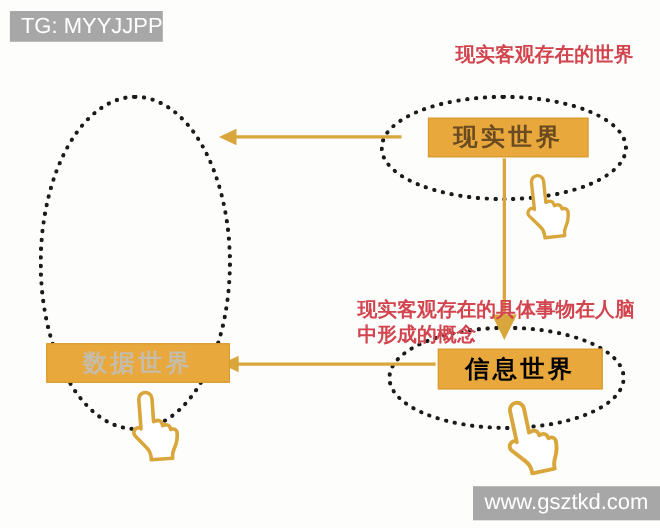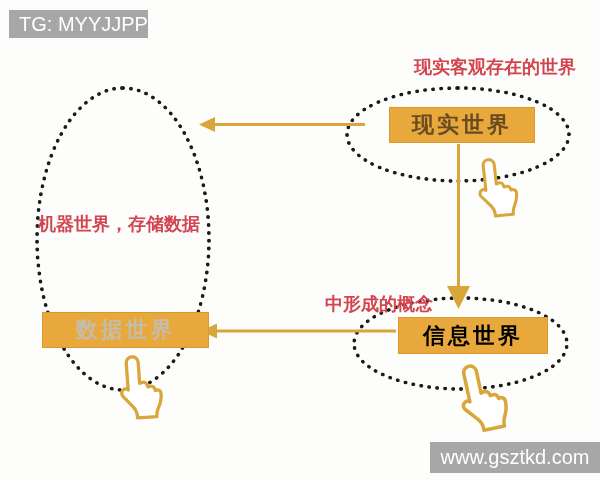--- a/index.html
+++ b/index.html
@@ -34,21 +34,21 @@
   }
   #node-real { left:389px; top:107px; width:146px; height:36px; color:#6a4a20; }
   #node-data { left:42px;  top:312px; width:167px; height:36px; color:#c6bcaa; }
   #node-info { left:398px; top:317px; width:150px; height:37px; color:#000000; }
 
   
   .note {
     position:absolute; color:#d2454f; font-size:18px; line-height:23px;
     white-space:nowrap; font-weight:bold;
   }
-  #note-real    { left:414px; top:56px;  }
+  #note-real    { left:414px; top:38px;  }
   #note-machine { left:38px;  top:213px; }
   #note-info    { left:325px; top:270px; white-space:normal; width:268px; font-weight:bold; }
 
   
   .hand { position:absolute; }
   #hand-real { left:469px; top:155px; transform:rotate(-6deg);  }
   #hand-data { left:110px; top:352px; transform:rotate(-4deg);  }
   #hand-info { left:450px; top:360px; transform:rotate(-12deg); }
   .hand svg path { fill:#ffffff; stroke:#d8a63a; stroke-width:2.2; stroke-linejoin:round; stroke-linecap:round; }
 </style>
@@ -77,23 +77,22 @@
       <line x1="396" y1="331" x2="214" y2="331" stroke="#d8a63a" stroke-width="3"></line>
       <polygon points="201,331 217,323.5 217,338.5" fill="#d8a63a"></polygon>
     </g>
   </svg>
 
   <div class="node" id="node-real">现实世界</div>
   <div class="node" id="node-data">数据世界</div>
   <div class="node" id="node-info">信息世界</div>
 
   <div class="note" id="note-real">现实客观存在的世界</div>
-  <div class="note" id="note-machine">机器世界，存储数据</div>
   <div class="note" id="note-info">
-    <br>
+    <span>现实客观存在的具体事物在人脑</span><br>
     <span>中形成的概念</span>
   </div>
 
   <div class="hand" id="hand-real">
     <svg width="50" height="64" viewBox="0 0 36 46" xmlns="http://www.w3.org/2000/svg">
       <path d="M12 7 a4 4 0 0 1 8 0 v14 l1.7 -0.45 a2.7 2.7 0 0 1 3.3 1.9 l0.35 1.3 l1.3 -0.3 a2.7 2.7 0 0 1 3.2 2 l0.25 1 l0.7 -0.15 a2.5 2.5 0 0 1 3 2.45 c0 3.6 -0.9 6.6 -2.4 9.3 c-0.9 1.6 -1.4 3.2 -1.4 5 v0.9 h-13 v-1.5 c0 -2.2 -0.8 -4.2 -2.4 -6.1 l-6.3 -7.5 c-1.1 -1.4 -0.9 -3.3 0.6 -4.3 c1.3 -0.9 2.6 -0.5 3.2 0.3 z"></path>
     </svg>
   </div>
   <div class="hand" id="hand-data">
     <svg width="54" height="69" viewBox="0 0 36 46" xmlns="http://www.w3.org/2000/svg">

